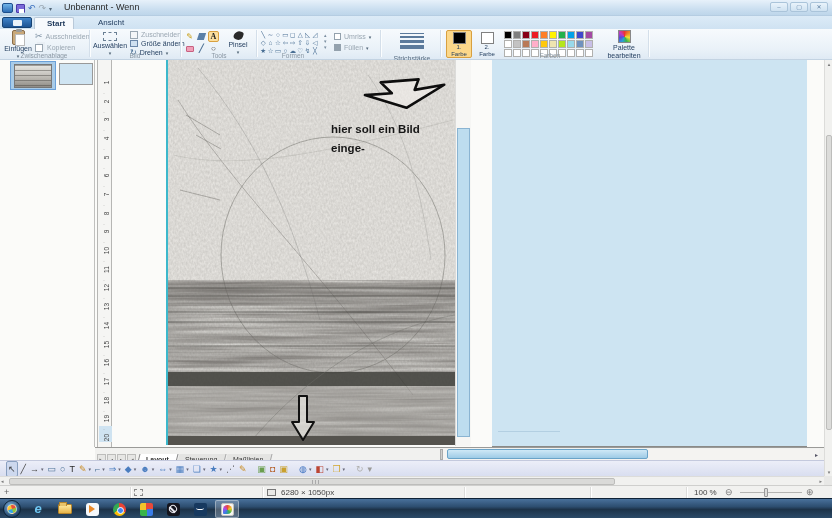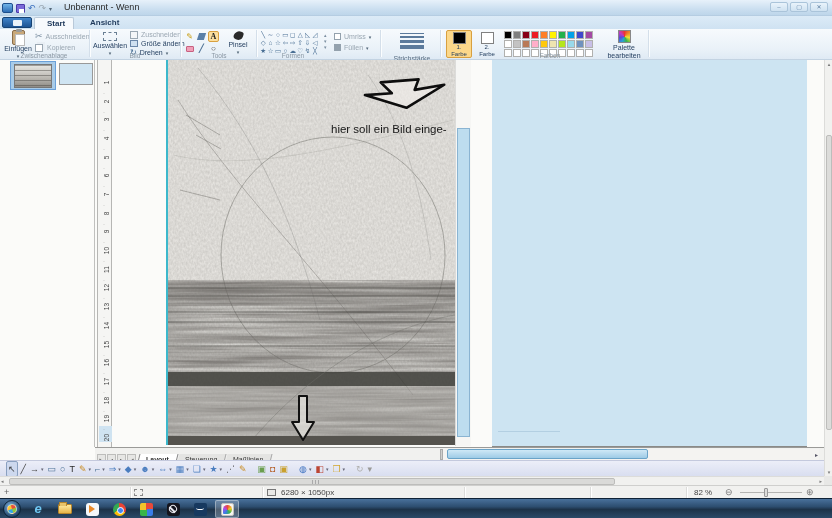--- a/index.html
+++ b/index.html
@@ -83,21 +83,21 @@
      linear-gradient(#e8e7e3,#b9b6b0 60%,#8f8c86);}
   .panelthumb2{left:59px;top:3px;width:34px;height:22px;background:#cfe4f2;border:1px solid #999;}
   .panelborder{left:94px;top:0;width:1px;height:387px;background:#c0c0be;}
   .vruler{left:97px;top:0;width:15px;height:387px;background:#f5f5f3;
     border-left:1px solid #b6b6b4;border-right:1px solid #b6b6b4;}
   .rnum{position:absolute;left:2px;width:12px;font-size:6.5px;color:#444;transform:rotate(-90deg);text-align:center;}
   .rdot{position:absolute;left:5px;font-size:6px;color:#888;line-height:4px;}
   .rulerend{position:absolute;left:1px;top:366px;width:13px;height:16px;background:#cfe3f1;}
 
   .wood{left:166px;top:0;width:287px;height:385px;border-left:2px solid #3cb8cc;background:#e3e2de;}
-  .anno{position:absolute;font-weight:normal;color:#161616;text-align:right;}
+  .anno{position:absolute;font-weight:bold;color:#161616;}
   .a1{left:163px;top:60px;font-size:11.5px;line-height:19px;}
   .a2{left:82px;top:239px;font-size:11px;line-height:15.4px;}
 
   .dvtrack{left:455px;top:0;width:16px;height:386px;background:#f6f6f4;border-left:1px solid #dcdcda;}
   .dvthumb{position:absolute;left:1px;top:68px;width:13px;height:309px;background:#bdddef;border:1px solid #8ab4d2;}
   .bigblue{left:492px;top:0;width:315px;height:387px;background:#cde4f2;border-bottom:1px solid #8a8a88;}
   .bluehint{position:absolute;left:6px;top:371px;width:62px;height:1px;background:#b3cfe2;}
 
   
   .sheetrow{left:95px;top:387px;width:729px;height:13px;background:#f1f1ef;border-top:1px solid #9a9a98;}
@@ -209,21 +209,21 @@
     <div class="abs winbtns">
       <span class="winbtn">–</span>
       <span class="winbtn">▢</span>
       <span class="winbtn">✕</span>
     </div>
   </div>
 
   <div class="abs tabrow">
     <div class="abs appmenu"></div>
     <div class="abs rtab active" style="left:34px;">Start</div>
-    <div class="abs rtab" style="left:82px;font-weight:bold;">Ansicht</div>
+    <div class="abs rtab" style="left:90px;">Ansicht</div>
   </div>
 
   <div class="abs ribbon">
 
     <div class="abs" style="left:3px;top:1px;width:30px;text-align:center;">
       <div class="clipico" style="margin:0 auto;"></div>
       <div class="biglbl">Einfügen</div>
       <div class="dropar">▾</div>
     </div>
     <div class="abs" style="left:35px;top:3px;display:flex;align-items:center;gap:3px;">
@@ -566,21 +566,21 @@
   <div class="abs statusbar">
     <span class="posico">+</span>
     <span class="ssep" style="left:130px;"></span>
     <span class="selbox"></span>
     <span class="ssep" style="left:262px;"></span>
     <span class="sizebox"></span>
     <span class="sizetext">6280 × 1050px</span>
     <span class="ssep" style="left:464px;"></span>
     <span class="ssep" style="left:590px;"></span>
     <span class="ssep" style="left:686px;"></span>
-    <span class="zoomtext">82 %</span>
+    <span class="zoomtext">100 %</span>
     <span class="zglyph" style="left:725px;">⊖</span>
     <span class="ztrack"></span>
     <span class="zthumb"></span>
     <span class="zglyph" style="left:806px;">⊕</span>
   </div>
 
   <div class="abs taskbar">
     <div class="abs orb">
         <span class="orbflag"></span>
       </div>

